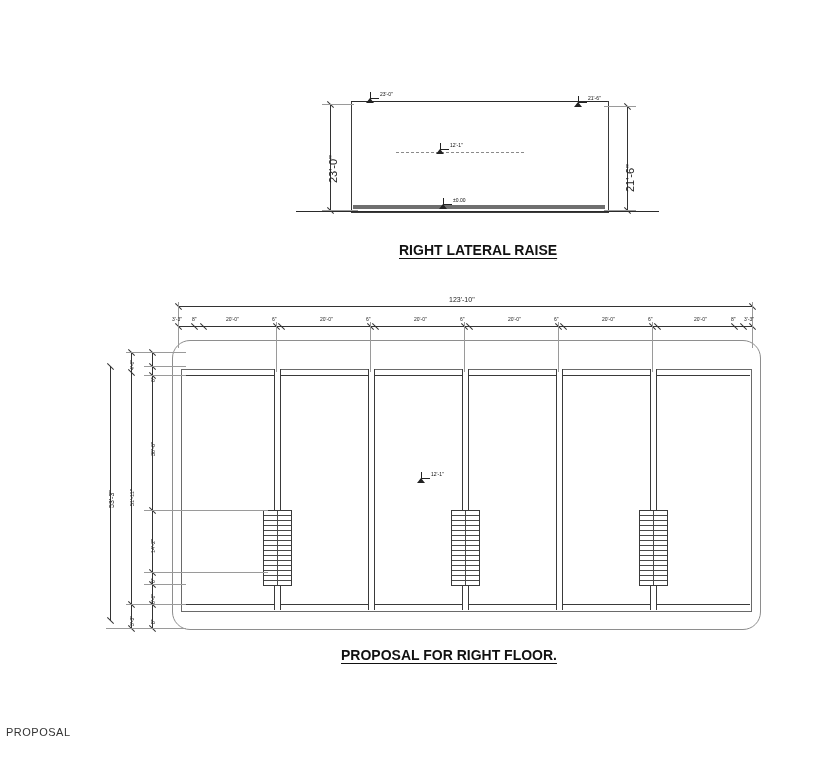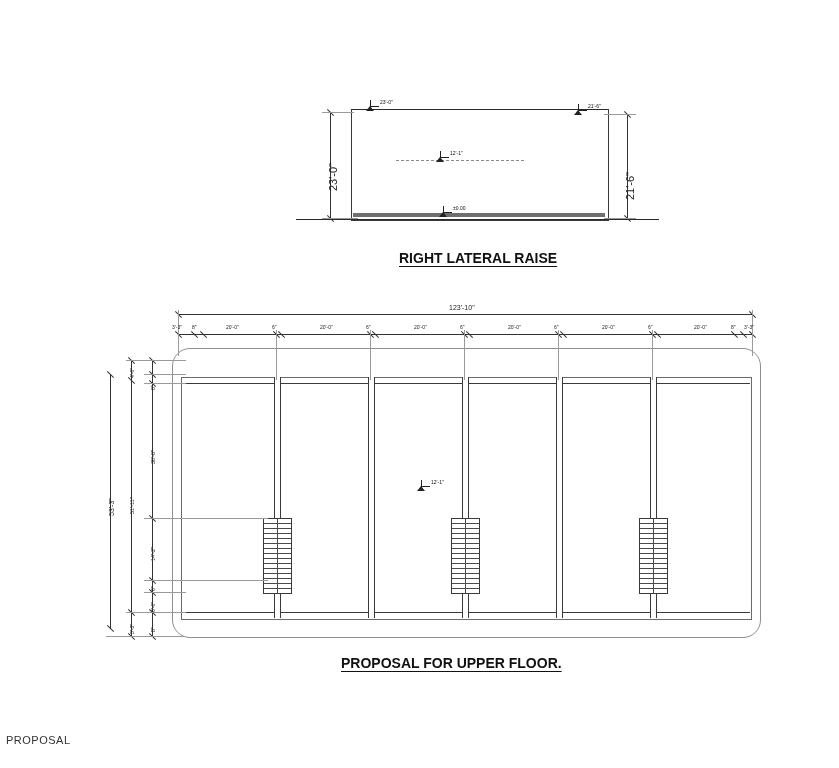--- a/index.html
+++ b/index.html
@@ -4,21 +4,21 @@
 <style>
   html,body{margin:0;padding:0;}
   body{
     width:839px;height:768px;
     background:#ffffff;
     font-family:"Liberation Sans", sans-serif;
     color:#111;
     position:relative;
     overflow:hidden;
   }
-  .sheet{position:absolute;left:0;top:8px;width:839px;height:742px;}
+  .sheet{position:absolute;left:0;top:0;width:839px;height:742px;}
 
   
   .ln{position:absolute;background:#2a2a2a;}
   .hl{height:1px;}
   .lbl{position:absolute;font-size:7px;color:#222;white-space:nowrap;letter-spacing:0;}
   .lbl.xs{font-size:5px;}
   .rot{transform-origin:0 0;transform:rotate(-90deg);}
 
   
   .title{
@@ -299,17 +299,17 @@
 
     <div class="exth" style="left:126px;top:352px;width:60px;"></div>
     <div class="exth" style="left:144px;top:366px;width:42px;"></div>
     <div class="exth" style="left:144px;top:375px;width:42px;"></div>
     <div class="exth" style="left:144px;top:510px;width:124px;"></div>
     <div class="exth" style="left:144px;top:572px;width:124px;"></div>
     <div class="exth" style="left:144px;top:584px;width:42px;"></div>
     <div class="exth" style="left:126px;top:604px;width:60px;"></div>
     <div class="exth" style="left:106px;top:628px;width:80px;"></div>
 
-    <div class="title" style="left:341px;top:647px;">PROPOSAL FOR UPPER FLOOR.</div>
+    <div class="title" style="left:341px;top:647px;">PROPOSAL FOR RIGHT FLOOR.</div>
   </div>
 
   <div id="watermark">PROPOSAL</div>
 </div>
 
 </body></html>

